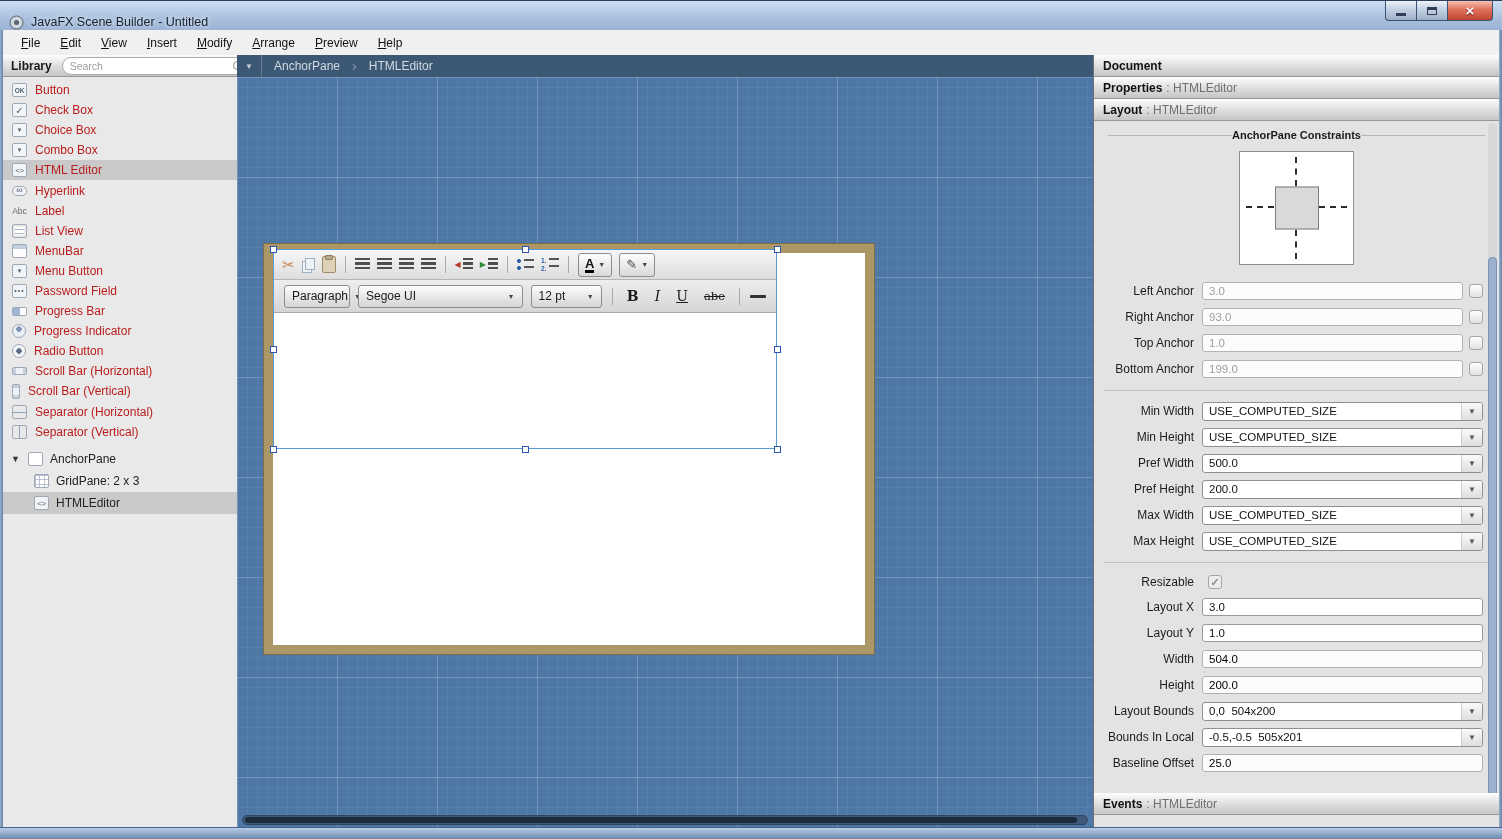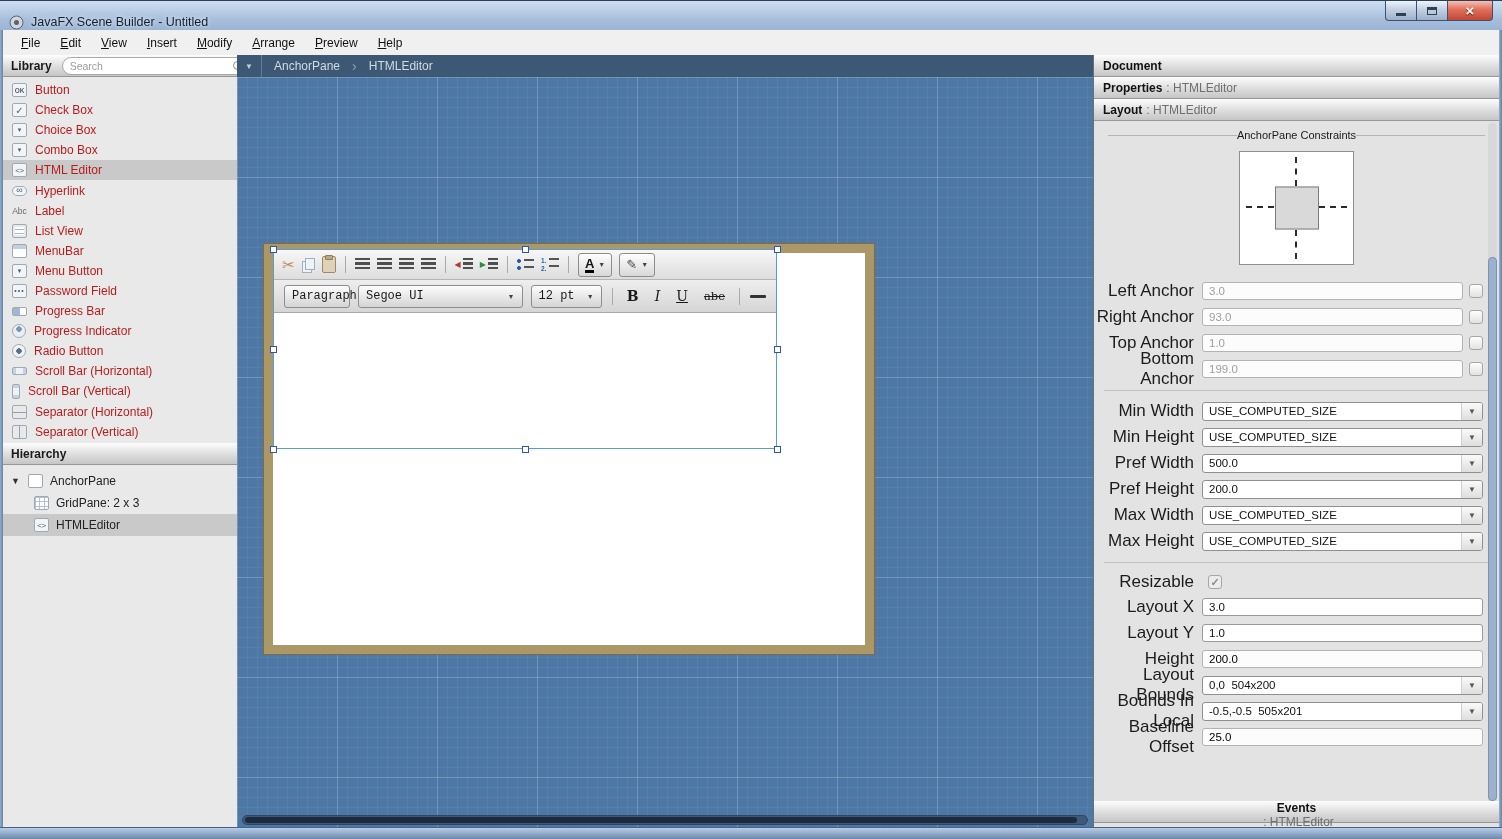--- a/index.html
+++ b/index.html
@@ -122,67 +122,67 @@
     font-size:6.5px;font-weight:bold;color:#2d5fa8;}
   .i-ol::before{content:'1.';position:absolute;left:0;top:-1px;}
   .i-ol::after{content:'2.';position:absolute;left:0;bottom:-1px;}
   .tbtn{height:24px;padding:0 6px;border:1px solid #8d8d8d;border-radius:3px;
     background:linear-gradient(#fefefe,#d8d8d8);display:flex;align-items:center;gap:4px;box-sizing:border-box;}
   .i-fontA{font-weight:bold;font-size:13px;line-height:1;color:#111;border-bottom:3px solid #000;}
   .i-pen{font-size:13px;color:#4a4a4a;line-height:1;}
   .dd-caret{font-size:7px;color:#444;}
   .combo-btn{height:23px;border:1px solid #8d8d8d;border-radius:3px;background:linear-gradient(#fdfdfd,#d4d4d4);
     display:flex;align-items:center;box-sizing:border-box;padding:0 7px;gap:6px;font-size:12px;color:#1a1a1a;}
-  .combo-btn .lbl{flex:1;font-family:Liberation Mono, monospace;}
+  .combo-btn .lbl{flex:1;}
   .cb-para{width:66px;}.cb-font{width:180px;}.cb-size{width:77px;}
   .fmt-btn{font-family:"DejaVu Serif",serif;font-size:14px;color:#1a1a1a;padding:0 4px;}
   .fmt-btn.b{font-weight:bold;}
   .fmt-btn.i{font-style:italic;}
   .fmt-btn.u{text-decoration:underline;}
   .fmt-btn.s{font-size:11.5px;text-decoration:line-through;}
   .i-hr{width:16px;height:3px;background:#333;border-radius:1px;flex:none;}
   .hnd{position:absolute;width:7px;height:7px;background:#fff;border:1px solid #2f55b4;box-sizing:border-box;z-index:5;}
   .h-scroll{position:absolute;left:5px;right:5px;bottom:2px;height:10px;background:#40597a;border:1px solid #2f4560;
     border-radius:5px;box-sizing:border-box;}
   .h-thumb{position:absolute;left:2px;top:1px;bottom:1px;right:10px;background:#1d2c3c;border-radius:4px;}
 
   
   .right-panel{position:absolute;right:3px;top:55px;width:406px;bottom:12px;background:#e3e3e3;
     border-left:1px solid #6e6e6e;box-sizing:border-box;font-size:12px;}
   .rp-header{height:22px;background:linear-gradient(#fdfdfd,#dddddd 55%,#c6c6c6);border-bottom:1px solid #979797;
     display:flex;align-items:center;padding:0 9px;box-sizing:border-box;font-weight:bold;color:#111;}
   .rp-header .target{font-weight:normal;color:#6f6f6f;margin-left:4px;}
   .layout-body{position:absolute;left:0;right:0;top:66px;bottom:22px;overflow:hidden;padding-top:6px;}
-  .constraints-row{display:flex;align-items:center;margin:2px 14px 10px;font-weight:normal;font-size:11px;color:#1a1a1a;}
+  .constraints-row{display:flex;align-items:center;margin:2px 14px 10px;font-weight:bold;font-size:11px;color:#1a1a1a;}
   .constraints-row .line{flex:1;height:1px;background:#b5b5b5;}
   .diagram{width:115px;height:114px;margin:0 auto 13px;background:#fff;border:1px solid #8f8f8f;position:relative;box-sizing:border-box;}
   .dsq{position:absolute;left:50%;top:50%;transform:translate(-50%,-50%);width:44px;height:43px;background:#d9d9d9;border:1.5px solid #7c7c7c;box-sizing:border-box;}
   .dl{position:absolute;}
   .dl.vt{left:55px;top:5px;height:29px;border-left:2px dashed #2a2a2a;}
   .dl.vb{left:55px;bottom:5px;height:29px;border-left:2px dashed #2a2a2a;}
   .dl.hl{top:54px;left:6px;width:28px;border-top:2px dashed #2a2a2a;}
   .dl.hr2{top:54px;right:6px;width:28px;border-top:2px dashed #2a2a2a;}
   .prop-row{display:flex;align-items:center;height:26px;padding-right:16px;}
   .prop-row.h24{height:24px;}
-  .prop-label{width:100px;text-align:right;margin-right:8px;color:#1c1c1c;font-size:17px;flex:none;}
+  .prop-label{width:100px;text-align:right;margin-right:8px;color:#1c1c1c;font-size:12px;flex:none;}
   .tfield{flex:1;height:18px;border:1px solid #b3b3b3;border-radius:3px;background:#fcfcfc;
     display:flex;align-items:center;padding:0 6px;font-size:11.5px;box-sizing:border-box;white-space:pre;}
   .tfield.muted{color:#9e9e9e;}
   .tfield.edit{background:#fff;color:#111;border-color:#9a9a9a;}
   .mini-check{width:14px;height:14px;margin-left:6px;border:1px solid #a6a6a6;border-radius:3px;
     background:linear-gradient(#fefefe,#e2e2e2);flex:none;box-sizing:border-box;}
   .mini-check.checked{display:flex;align-items:center;justify-content:center;background:#ececec;}
   .mini-check.checked::before{content:'\2713';color:#8f8f8f;font-weight:bold;font-size:11px;}
   .combo{flex:1;height:19px;border:1px solid #909090;border-radius:3px;background:#fff;display:flex;
     align-items:stretch;box-sizing:border-box;overflow:hidden;}
   .combo-val{flex:1;display:flex;align-items:center;padding:0 6px;font-size:11.5px;color:#111;white-space:pre;}
   .combo-arrow{width:20px;display:flex;align-items:center;justify-content:center;font-size:8px;color:#555;
     background:linear-gradient(#fafafa,#dedede);border-left:1px solid #cfcfcf;}
   .hr-line{height:1px;background:#c2c2c2;margin:8px 10px 7px;}
-  .events-header{position:absolute;left:0;right:0;bottom:4px;flex-direction:column;}
+  .events-header{position:absolute;left:0;right:0;bottom:12px;}
   .rp-scroll-track{position:absolute;right:2px;top:68px;bottom:24px;width:9px;background:#d8d8d8;border-radius:4px;}
   .rp-scroll-thumb{position:absolute;right:2px;top:202px;bottom:26px;width:9px;background:#9db1cf;
     border:1px solid #7c93b5;border-radius:4px;box-sizing:border-box;}
 </style>
 </head>
 <body>
 
 <div class="titlebar">
   <svg width="15" height="15">
     <circle cx="7.5" cy="7.5" r="6.5" fill="#cfd6de" stroke="#5a646f"></circle>
@@ -292,24 +292,20 @@
     <div class="lib-row">
         <span class="ic i-seph"></span>
         <span>Separator (Horizontal)</span>
       </div>
     <div class="lib-row">
         <span class="ic i-sepv"></span>
         <span>Separator (Vertical)</span>
       </div>
     <div class="lib-scroll-track"></div>
     <div class="lib-scroll-thumb"></div>
-  </div>
-  <div class="panel-header">
-    <span>Hierarchy</span>
-    <span class="hier-caret">▾</span>
   </div>
   <div class="hier-tree">
     <div class="hier-row">
       <span class="caret">▼</span>
       <span class="ic i-anchorpane"></span>
       <span>AnchorPane</span>
     </div>
     <div class="hier-row child">
       <span class="ic i-grid"></span>
       <span>GridPane: 2 x 3</span>
@@ -505,20 +501,24 @@
 
     <div class="prop-row">
       <span class="prop-label">Layout X</span>
       <span class="tfield edit"><span>3.0</span></span>
     </div>
     <div class="prop-row">
       <span class="prop-label">Layout Y</span>
       <span class="tfield edit"><span>1.0</span></span>
     </div>
     <div class="prop-row">
+      <span class="prop-label">Width</span>
+      <span class="tfield"><span>504.0</span></span>
+    </div>
+    <div class="prop-row">
       <span class="prop-label">Height</span>
       <span class="tfield"><span>200.0</span></span>
     </div>
     <div class="prop-row">
       <span class="prop-label">Layout Bounds</span>
       <span class="combo">
           <span class="combo-val">0,0  504x200</span>
           <span class="combo-arrow">▼</span>
         </span>
     </div>

